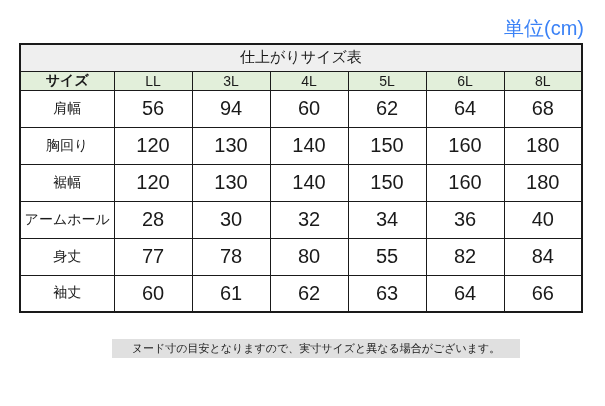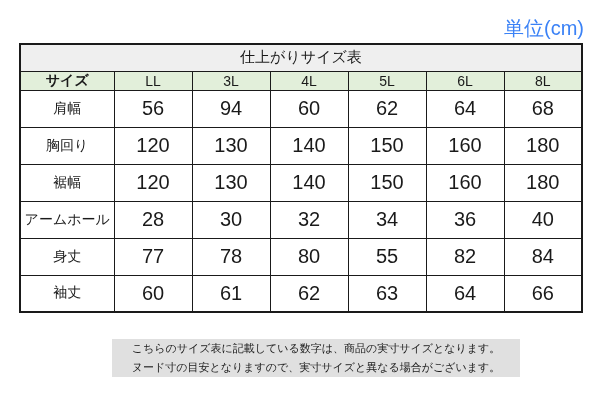--- a/index.html
+++ b/index.html
@@ -155,15 +155,14 @@
       <td>61</td>
       <td>62</td>
       <td>63</td>
       <td>64</td>
       <td>66</td>
     </tr>
   </tbody>
 </table>
 
 <div class="note-box">
-  <div class="note-line">こちらのサイズ表に記載している数字は、商品の実寸サイズとなります。</div>
   <div class="note-line">ヌード寸の目安となりますので、実寸サイズと異なる場合がございます。</div>
 </div>
 
 </body></html>

